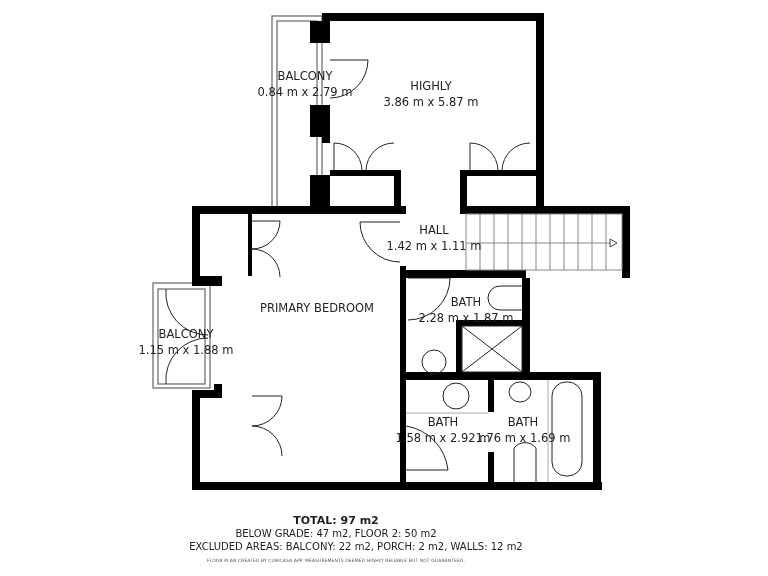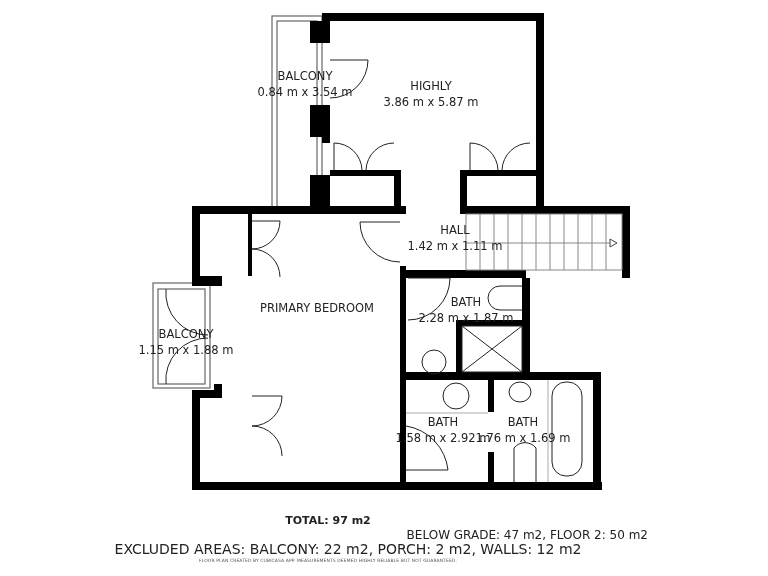--- a/index.html
+++ b/index.html
@@ -1,22 +1,22 @@
 <!DOCTYPE html>
 <html><head>
 <meta charset="utf-8">
 <style>
   html, body { margin:0; padding:0; background:#ffffff; }
   body { width:768px; height:576px; position:relative; overflow:hidden; font-family:"DejaVu Sans", sans-serif; }
   #plan { position:absolute; left:0; top:0; width:768px; height:500px; }
   .lbl { position:absolute; text-align:center; font-size:11.5px; color:#222; line-height:16px; white-space:nowrap; transform:translateX(-50%); }
-  .footer { position:absolute; left:8px; width:640px; text-align:center; color:#222; }
+  .footer { position:absolute; left:16px; width:640px; text-align:center; color:#222; }
   .total { top:514px; font-size:11px; font-weight:bold; }
-  .line2 { top:528px; font-size:12px;text-align:right; }
-  .line3 { top:541px; font-size:14px;padding-left:20px; }
+  .line2 { top:528px; font-size:10px; }
+  .line3 { top:541px; font-size:10px;padding-left:20px; }
   .note  { top:558px; font-size:4.5px; color:#555; letter-spacing:0.1px; }
 </style>
 </head>
 <body>
 
 <svg id="plan" viewBox="0 0 768 500" xmlns="http://www.w3.org/2000/svg">
   <g fill="none" stroke="#666" stroke-width="1.2">
 
     <rect x="272" y="16" width="50" height="194"></rect>
     <rect x="277" y="21" width="40" height="187"></rect>
@@ -125,27 +125,27 @@
     <path d="M514 482 L514 448 A14 14 0 0 1 536 448 L536 482"></path>
 
     <rect x="552" y="382" width="30" height="94" rx="14"></rect>
     <line x1="548" y1="380" x2="548" y2="482" stroke="#aaa"></line>
   </g>
 </svg>
 
 <div>
   <div class="lbl" style="left:305px;top:68px;">
     <div>BALCONY</div>
-    <div>0.84 m x 3.54 m</div>
+    <div>0.84 m x 2.79 m</div>
   </div>
   <div class="lbl" style="left:431px;top:78px;">
     <div>HIGHLY</div>
     <div>3.86 m x 5.87 m</div>
   </div>
-  <div class="lbl" style="left:434px;top:222px;margin-left:21px;">
+  <div class="lbl" style="left:434px;top:222px;">
     <div>HALL</div>
     <div>1.42 m x 1.11 m</div>
   </div>
   <div class="lbl" style="left:317px;top:300px;text-align:right;">
     <div>PRIMARY BEDROOM</div>
   </div>
   <div class="lbl" style="left:186px;top:326px;">
     <div>BALCONY</div>
     <div>1.15 m x 1.88 m</div>
   </div>

